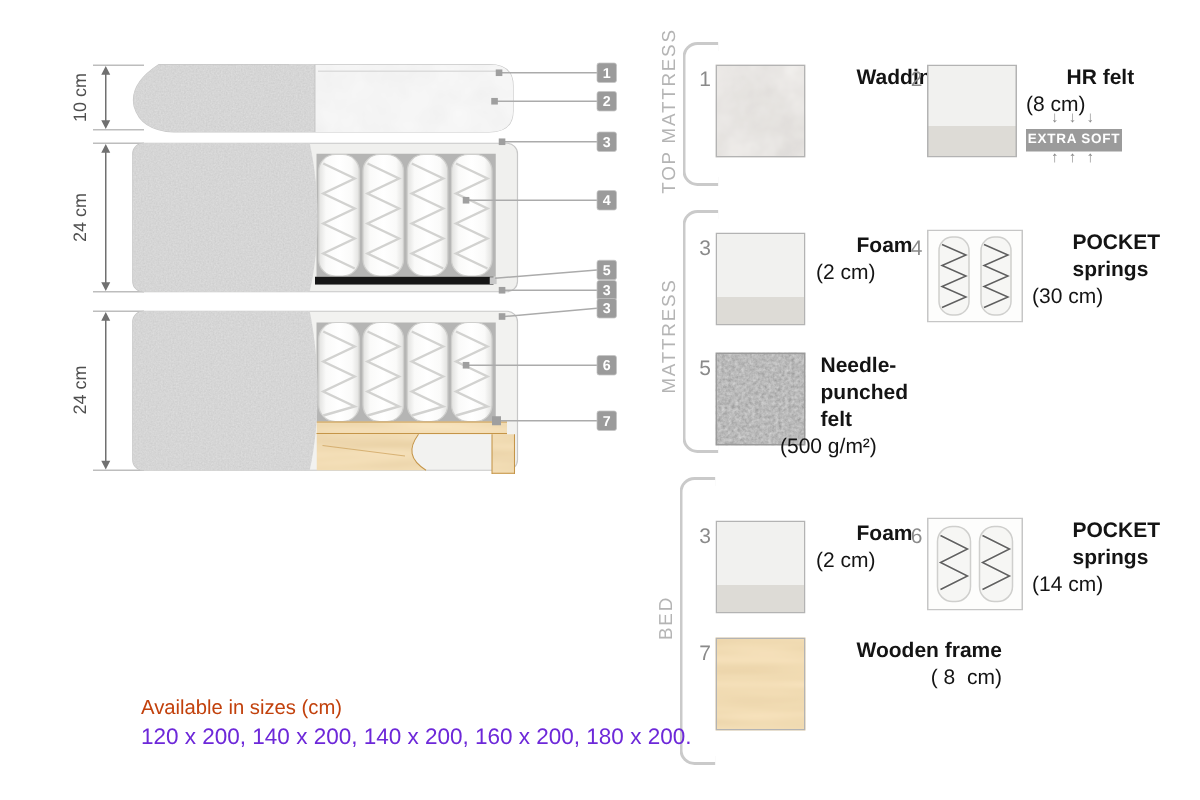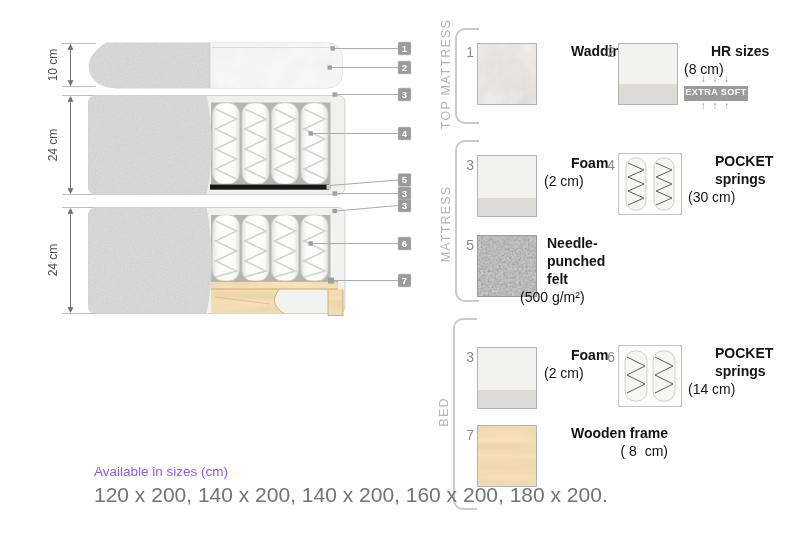--- a/index.html
+++ b/index.html
@@ -6,22 +6,22 @@
   body{width:800px;height:533px;background:#ffffff;font-family:"Liberation Sans",sans-serif;position:relative;overflow:hidden;}
   .abs{position:absolute;}
   .legend-num{font-size:14px;color:#8a8a8a;width:14px;text-align:right;}
   .legend-label{font-size:14px;color:#141414;line-height:18px;}
   .legend-label .b{font-weight:bold;white-space:pre;margin-left:27px;}
   .legend-label .r{font-weight:normal;white-space:pre;}
   .bracket{border-left:2px solid #cacaca;border-top:2px solid #cacaca;border-bottom:2px solid #cacaca;border-radius:10px 0 0 10px;width:22px;}
   .section-title{color:#b4b4b4;font-size:12.5px;letter-spacing:1.2px;white-space:nowrap;transform:translate(-50%,-50%) rotate(-90deg);}
   .badge{background:#9b9b9b;color:#ffffff;font-size:9px;font-weight:bold;letter-spacing:.5px;text-align:center;height:15px;line-height:13px;width:64px;}
   .arrows{color:#8a8a8a;font-size:10px;text-align:center;width:64px;letter-spacing:2px;line-height:10px;}
-  .footer-muted{color:#8b5cf6;font-size:13.5px;}
-  .footer-sizes{color:#737373;font-size:21px;}
+  .footer-muted{color:#c2410c;font-size:13.5px;}
+  .footer-sizes{color:#6d28d9;font-size:15px;}
   .swatch{display:block;}
 </style>
 </head>
 <body>
 
 <svg class="abs" style="left:0;top:0" width="440" height="533" viewBox="0 0 440 533">
   <defs>
     <filter id="fFabric" x="-5%" y="-5%" width="110%" height="110%">
       <feTurbulence type="fractalNoise" baseFrequency="0.9" numOctaves="2" seed="7"></feTurbulence>
       <feColorMatrix type="saturate" values="0"></feColorMatrix>
@@ -259,21 +259,21 @@
   <div class="b">Wadding</div>
 </div>
 
 <div class="abs legend-num" style="left:601px;top:44px;">2</div>
 <svg class="abs swatch" style="left:618px;top:43px;" width="60" height="62">
   <rect x="0.5" y="0.5" width="59" height="61" fill="#f1f1ef"></rect>
   <rect x="0.5" y="41" width="59" height="20.5" fill="#dddbd6"></rect>
   <rect x="0.5" y="0.5" width="59" height="61" fill="none" stroke="#b3b3b3"></rect>
 </svg>
 <div class="abs legend-label" style="left:684px;top:42px;">
-  <div class="b">HR sizes</div>
+  <div class="b">HR felt</div>
   <div class="r">(8 cm)</div>
 </div>
 <div class="abs arrows" style="left:684px;top:74px;">↓ ↓ ↓</div>
 <div class="abs badge" style="left:684px;top:86px;">EXTRA SOFT</div>
 <div class="abs arrows" style="left:684px;top:101px;">↑ ↑ ↑</div>
 
 <div class="abs legend-num" style="left:460px;top:157px;">3</div>
 <svg class="abs swatch" style="left:477px;top:155px;" width="60" height="62">
   <rect x="0.5" y="0.5" width="59" height="61" fill="#f1f1ef"></rect>
   <rect x="0.5" y="43" width="59" height="18.5" fill="#dddbd6"></rect>

